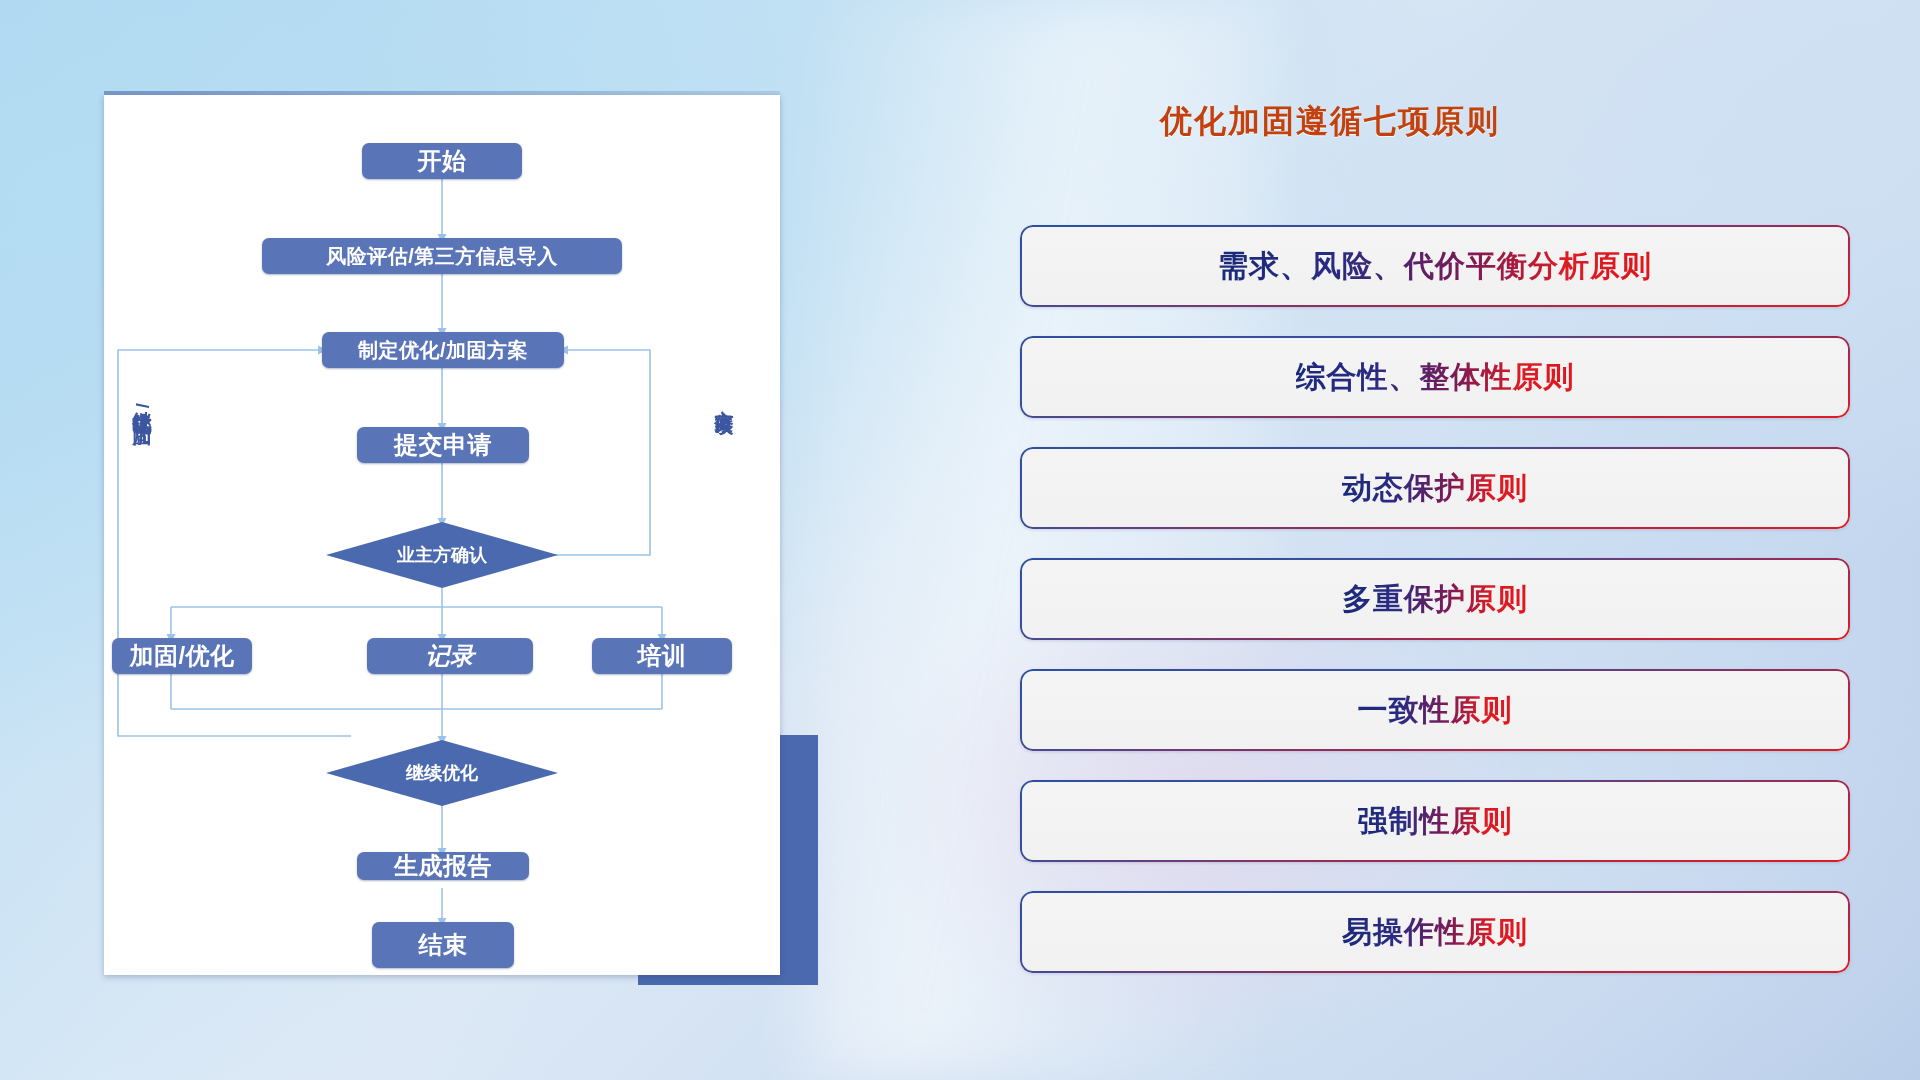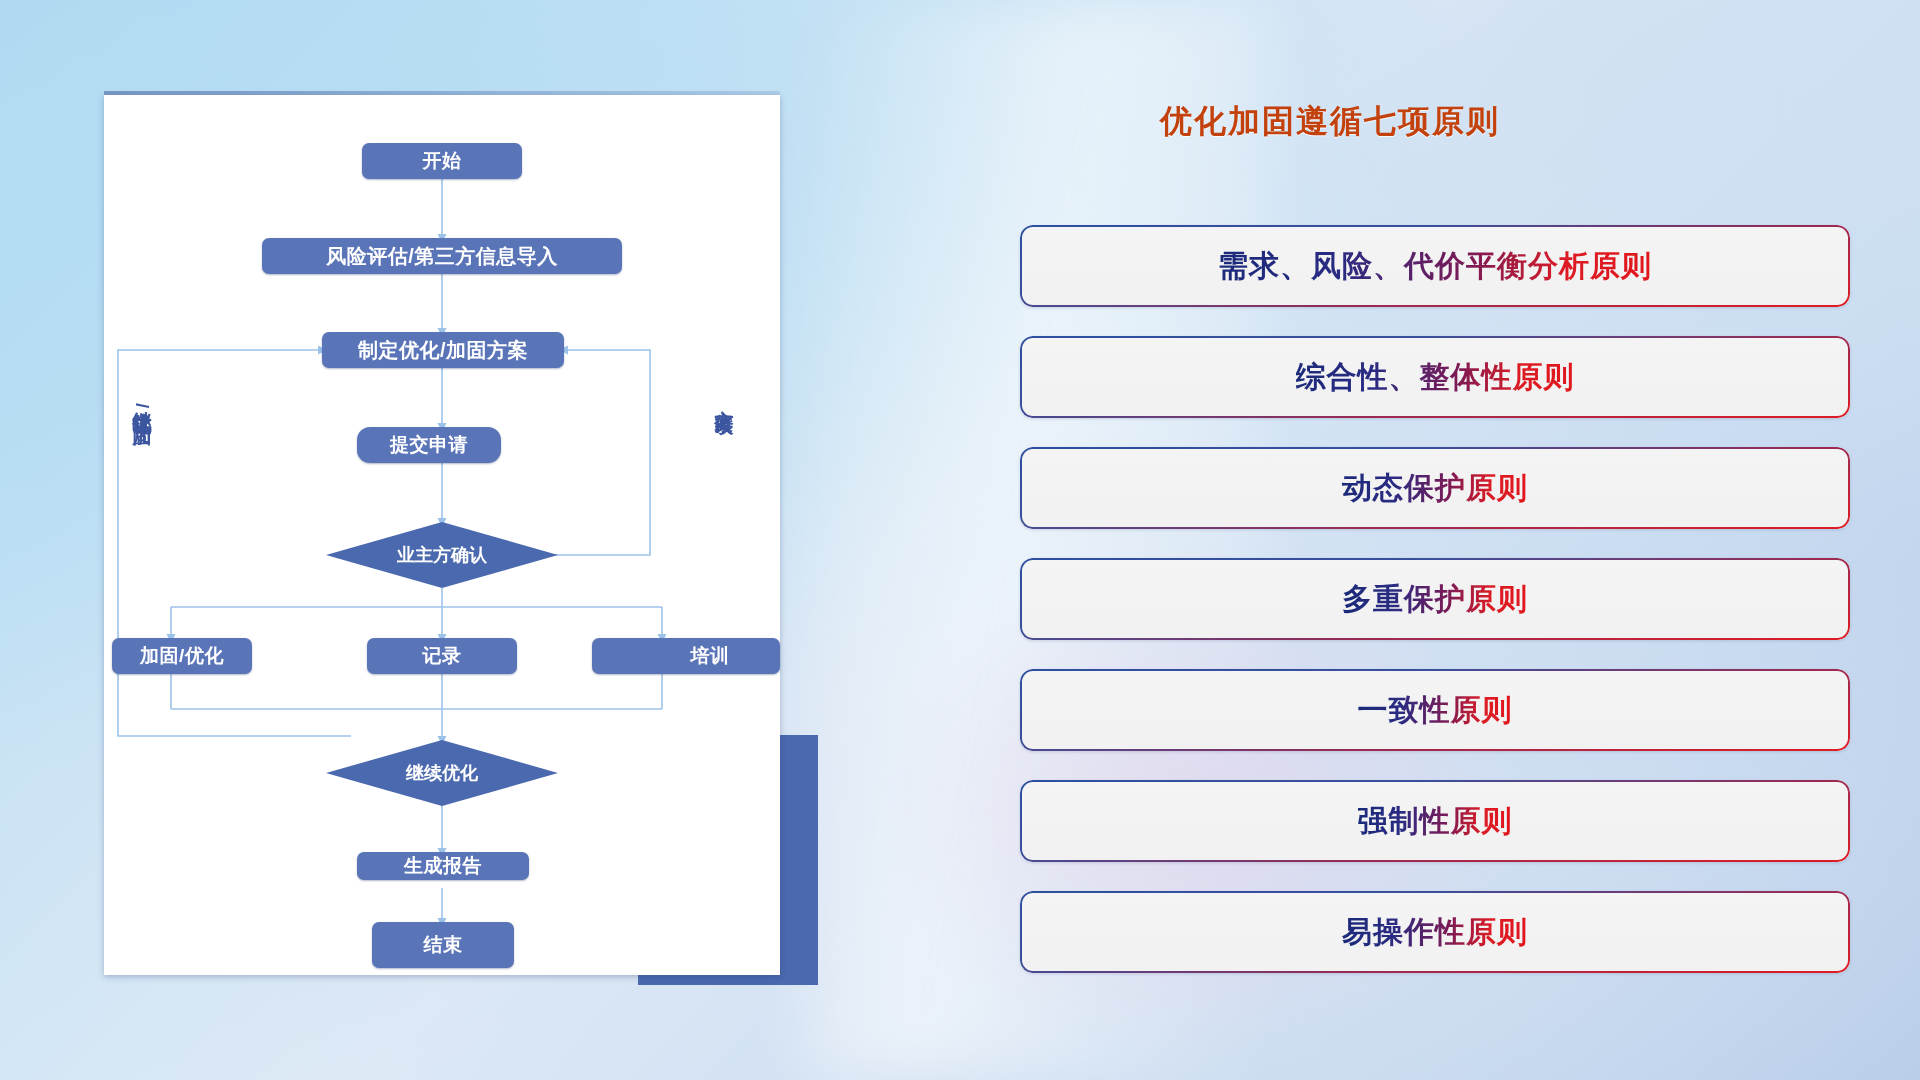--- a/index.html
+++ b/index.html
@@ -48,21 +48,21 @@
   .fc svg{position:absolute;left:0;top:0;}
 
   .node{
     position:absolute;
     display:flex;align-items:center;justify-content:center;
     color:#ffffff;font-weight:bold;letter-spacing:.5px;
     background:#5a74b8;border-radius:7px;
     box-shadow:0 1px 2px rgba(30,50,100,.35);
     white-space:nowrap;
   }
-  .node.sm{font-size:19px;}
+  .node.sm{font-size:24px;}
   .node.md{font-size:20px;}
 
   .diamond{
     position:absolute;
     display:flex;align-items:center;justify-content:center;
     color:#ffffff;font-weight:bold;font-size:18px;white-space:nowrap;
     background:#4a69ae;
     clip-path:polygon(50% 0%,100% 50%,50% 100%,0% 50%);
   }
 
@@ -160,37 +160,37 @@
     </div>
 
     <div class="node md" style="left:218px;top:237px;width:242px;height:36px;">
       <span>制定优化/加固方案</span>
     </div>
 
     <div class="node md" style="left:158px;top:143px;width:360px;height:36px;">
       <span>风险评估/第三方信息导入</span>
     </div>
 
-    <div class="node sm" style="left:253px;top:332px;width:144px;height:36px;border-radius:13px;">
+    <div class="node sm" style="left:253px;top:332px;width:172px;height:36px;">
       <span>提交申请</span>
     </div>
 
     <div class="diamond" style="left:222px;top:427px;width:232px;height:66px;">
       <span>业主方确认</span>
     </div>
 
     <div class="node sm" style="left:8px;top:543px;width:140px;height:36px;">
       <span>加固/优化</span>
     </div>
 
-    <div class="node sm" style="left:263px;top:543px;width:150px;height:36px;">
+    <div class="node sm" style="left:263px;top:543px;width:166px;height:36px;font-style:italic;">
       <span>记录</span>
     </div>
 
-    <div class="node sm" style="left:488px;top:543px;width:140px;height:36px;padding-left:48px;">
+    <div class="node sm" style="left:488px;top:543px;width:140px;height:36px;">
       <span>培训</span>
     </div>
 
     <div class="diamond" style="left:222px;top:645px;width:232px;height:66px;">
       <span>继续优化</span>
     </div>
 
     <div class="node sm" style="left:253px;top:757px;width:172px;height:28px;">
       <span>生成报告</span>
     </div>

